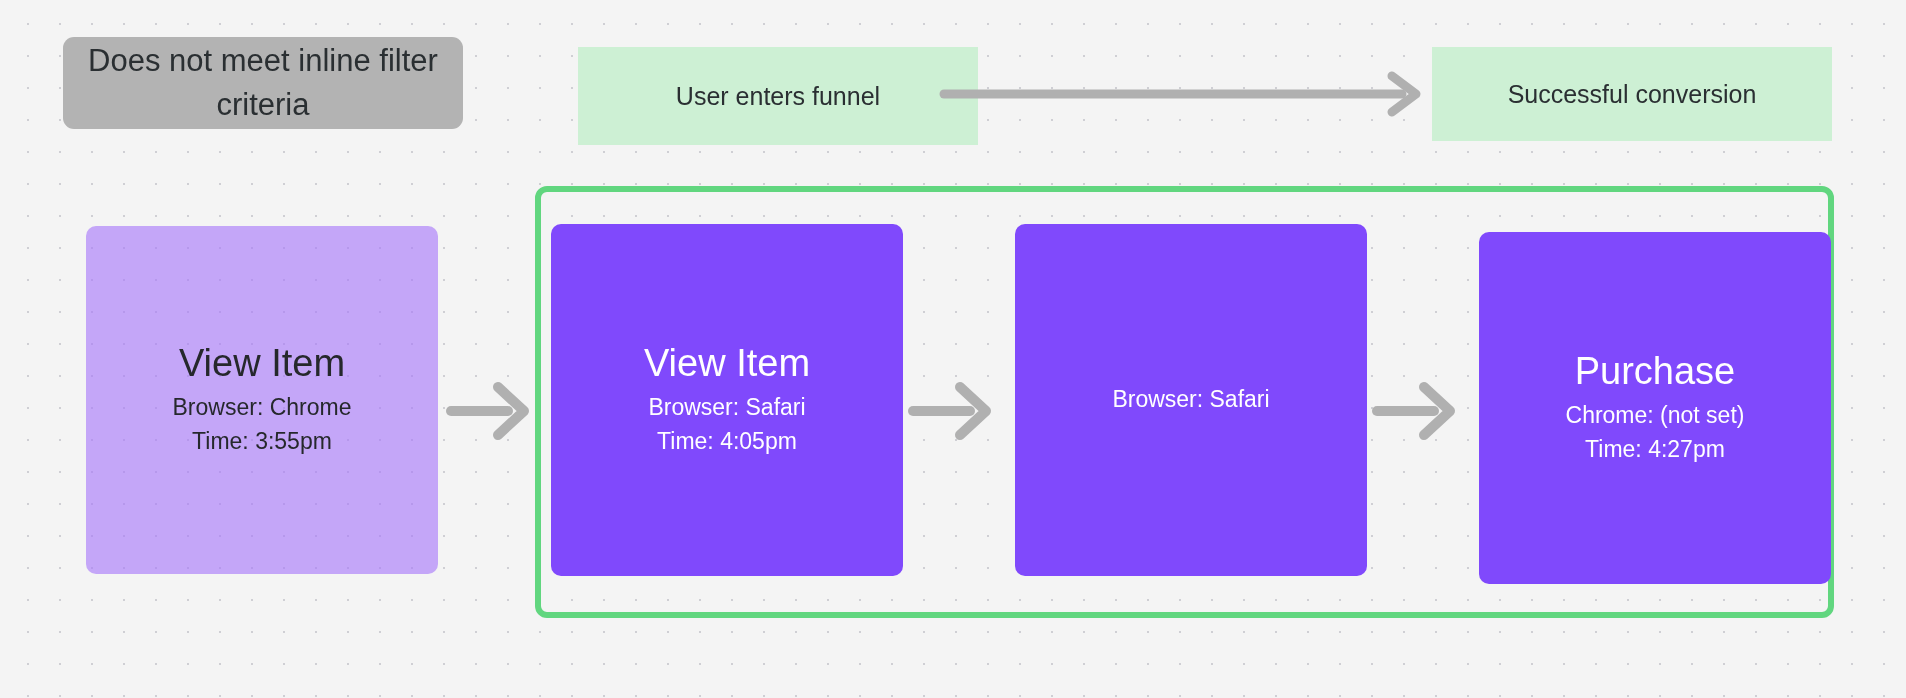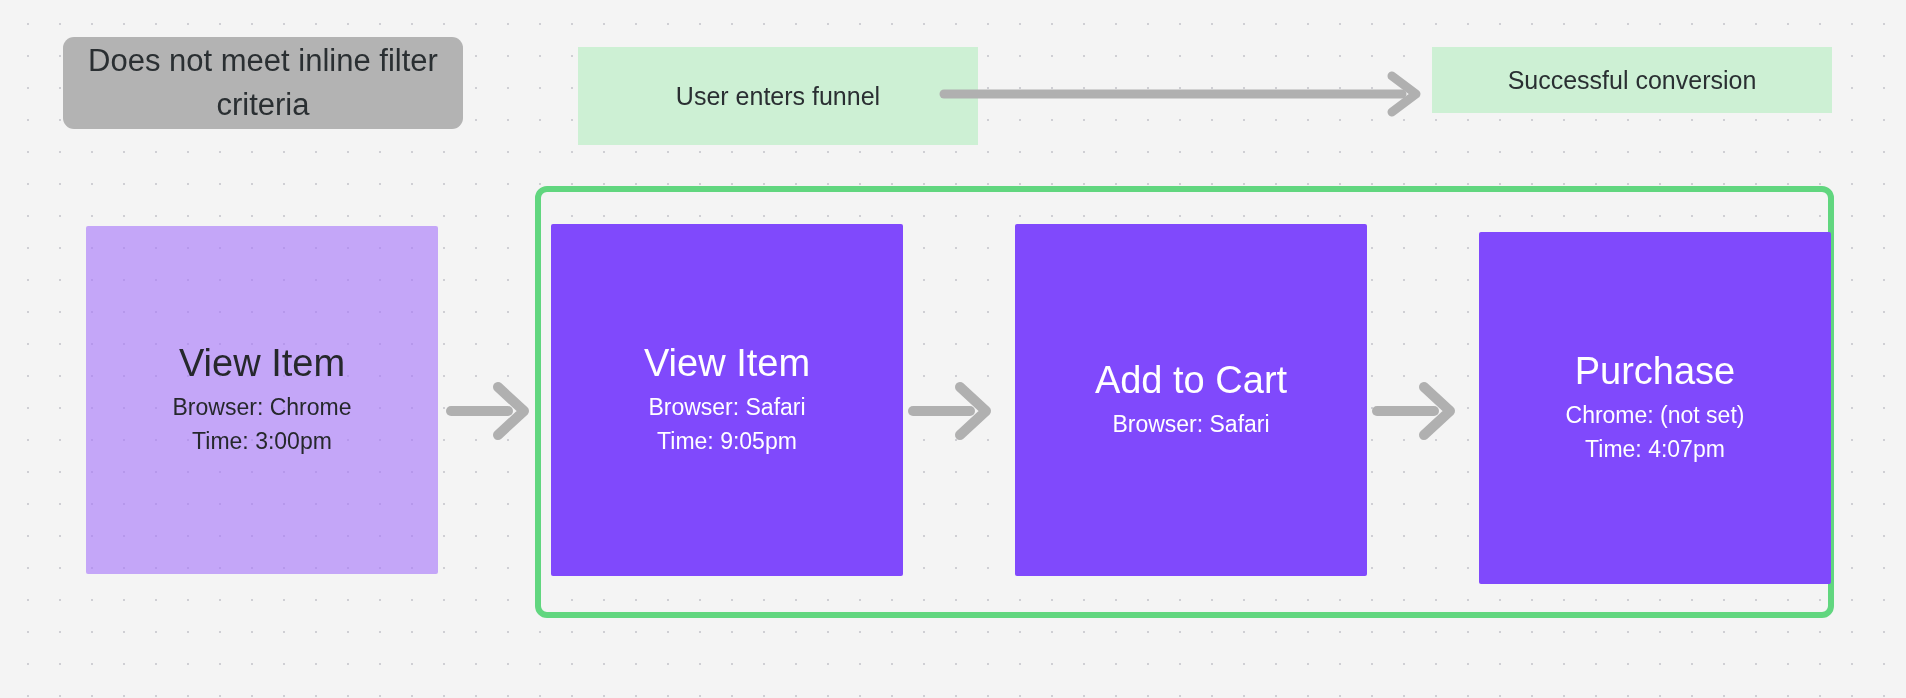--- a/index.html
+++ b/index.html
@@ -22,34 +22,34 @@
     background:#b3b3b3; border-radius:11px;
     display:flex; align-items:center; justify-content:center; text-align:center;
     color:#2a2f32; font-size:31px; line-height:1.42; padding:0 22px;
   }
   .legend-green {
     position:absolute; background:#cdf0d4;
     display:flex; align-items:center; justify-content:center; text-align:center;
     color:#2a2f32; font-size:25px; padding:0 20px;
   }
   .legend-enter   { left:538px;  top:47px; width:400px; height:98px;margin-left:40px; }
-  .legend-success { left:1432px; top:47px; width:400px; height:66px; }
+  .legend-success { left:1432px; top:47px; width:400px; height:94px; }
 
   
   .legend-arrow { position:absolute; left:940px; top:70px; width:490px; height:48px; }
 
   
   .funnel-box {
     position:absolute; left:535px; top:186px; width:1299px; height:432px;
     border:6px solid #61d67f; border-radius:12px;
   }
 
   
   .card {
-    position:absolute; border-radius:2px;
+    position:absolute; border-radius:10px;
     display:flex; flex-direction:column; align-items:center; justify-content:center;
   }
   .card .title { font-size:38px; font-weight:400; line-height:1.2; margin-bottom:4px; }
   .card .meta  { font-size:23px; font-weight:400; line-height:1.47; }
 
   .card-excluded {
     left:86px; top:226px; width:352px; height:348px;
     background:rgba(167,118,250,0.62); color:#26282c;
   }
   .card-step { background:#8049fc; color:#ffffff; top:224px; width:352px; height:352px; }
@@ -79,56 +79,55 @@
       <line x1="4" y1="24" x2="462" y2="24" stroke="#b0b0b0" stroke-width="9" stroke-linecap="round"></line>
       <polyline points="452,6 476,24 452,42" fill="none" stroke="#b0b0b0" stroke-width="9" stroke-linecap="round" stroke-linejoin="round"></polyline>
     </svg>
   </div>
 
   <div class="legend-green legend-success">Successful conversion</div>
 
   <div class="card card-excluded">
     <div class="title">View Item</div>
     <div class="meta">Browser: Chrome</div>
-    <div class="meta">Time: 3:00pm</div>
+    <div class="meta">Time: 3:55pm</div>
   </div>
 
   <div class="flow-arrow flow-arrow-0">
     <svg width="88" height="62" viewBox="0 0 88 62">
       <line x1="5" y1="31" x2="62" y2="31" stroke="#b0b0b0" stroke-width="10" stroke-linecap="round"></line>
       <polyline points="52,7 78,31 52,55" fill="none" stroke="#b0b0b0" stroke-width="10" stroke-linecap="round" stroke-linejoin="round"></polyline>
     </svg>
   </div>
 
   <div class="funnel-box"></div>
 
   <div class="card card-step card-step-1">
     <div class="title">View Item</div>
     <div class="meta">Browser: Safari</div>
-    <div class="meta">Time: 9:05pm</div>
+    <div class="meta">Time: 4:05pm</div>
   </div>
 
   <div class="flow-arrow flow-arrow-1">
     <svg width="88" height="62" viewBox="0 0 88 62">
       <line x1="5" y1="31" x2="62" y2="31" stroke="#b0b0b0" stroke-width="10" stroke-linecap="round"></line>
       <polyline points="52,7 78,31 52,55" fill="none" stroke="#b0b0b0" stroke-width="10" stroke-linecap="round" stroke-linejoin="round"></polyline>
     </svg>
   </div>
 
   <div class="card card-step card-step-2">
-    <div class="title">Add to Cart</div>
     <div class="meta">Browser: Safari</div>
   </div>
 
   <div class="flow-arrow flow-arrow-2">
     <svg width="88" height="62" viewBox="0 0 88 62">
       <line x1="5" y1="31" x2="62" y2="31" stroke="#b0b0b0" stroke-width="10" stroke-linecap="round"></line>
       <polyline points="52,7 78,31 52,55" fill="none" stroke="#b0b0b0" stroke-width="10" stroke-linecap="round" stroke-linejoin="round"></polyline>
     </svg>
   </div>
 
   <div class="card card-step card-step-3">
     <div class="title">Purchase</div>
     <div class="meta">Chrome: (not set)</div>
-    <div class="meta">Time: 4:07pm</div>
+    <div class="meta">Time: 4:27pm</div>
   </div>
 
 </div>
 
 </body></html>

